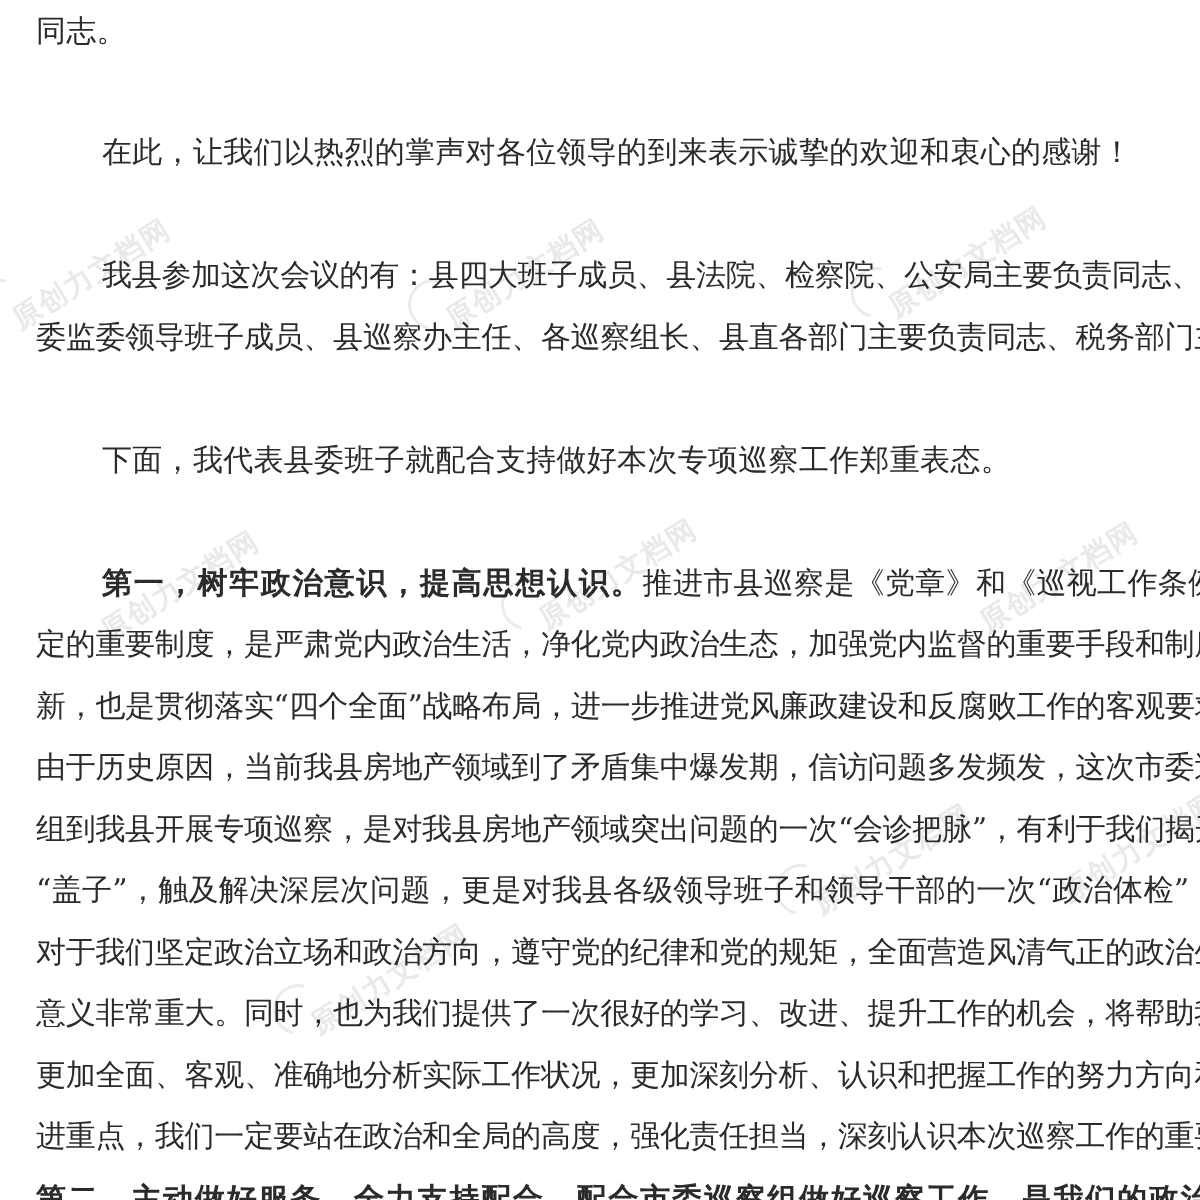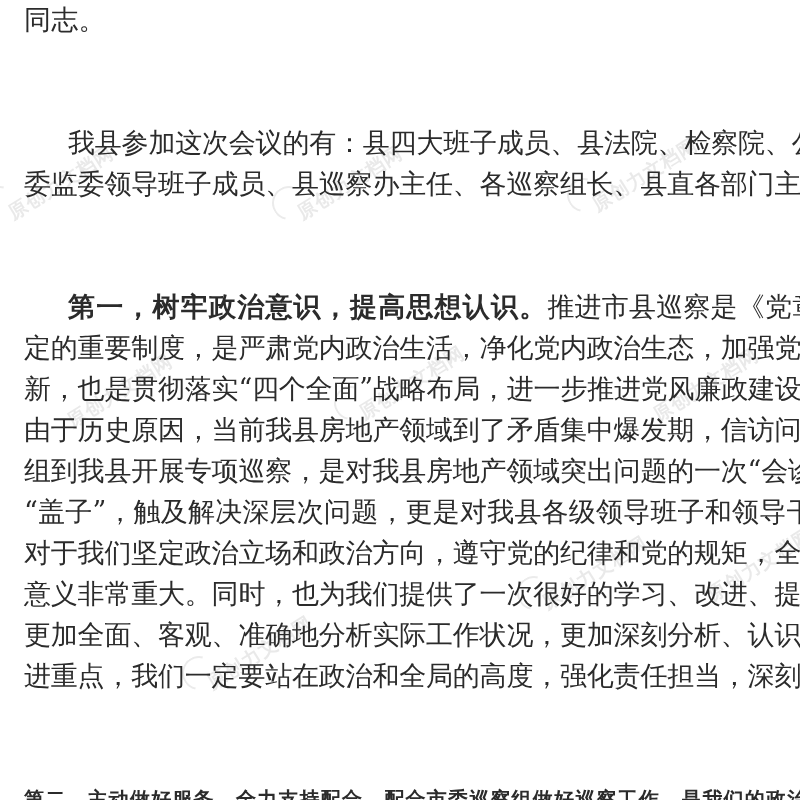--- a/index.html
+++ b/index.html
@@ -55,21 +55,21 @@
   #doc {
     position: relative;
     z-index: 2;
     padding: 0 24px;
     box-sizing: border-box;
   }
 
   .line {
     height: 41px;
     line-height: 41px;
-    font-size: 27px;
+    font-size: 20px;
     color: #2b2b2b;
     white-space: nowrap;
     letter-spacing: .2px;
     font-family: "DejaVu Serif", "Liberation Serif", serif;
   }
   .line.first      { height: 40px; line-height: 40px; }
   .line.indent     { padding-left: 44px; }
   .line.tight      { letter-spacing: -.2px; }
 
   .bold { font-weight: 700; letter-spacing: 1.2px; }
@@ -121,28 +121,30 @@
 
     <div class="wm" style="left:700px; top:552px;">原创力文档网</div>
   </div>
 
   <div id="doc">
 
     <div class="line first">同志。</div>
 
     <div class="blank"></div>
 
+    <div class="line indent">在此，让我们以热烈的掌声对各位领导的到来表示诚挚的欢迎和衷心的感谢！</div>
 
     <div class="blank"></div>
 
     <div class="line indent tight">我县参加这次会议的有：县四大班子成员、县法院、检察院、公安局主要负责同志、县纪</div>
     <div class="line tight">委监委领导班子成员、县巡察办主任、各巡察组长、县直各部门主要负责同志、税务部门主要</div>
 
     <div class="blank"></div>
 
+    <div class="line indent">下面，我代表县委班子就配合支持做好本次专项巡察工作郑重表态。</div>
 
     <div class="blank"></div>
 
     <div class="line indent"><span class="bold">第一，树牢政治意识，提高思想认识。</span><span>推进市县巡察是《党章》和《巡视工作条例》规</span></div>
 
     <div class="line tight">定的重要制度，是严肃党内政治生活，净化党内政治生态，加强党内监督的重要手段和制度创</div>
     <div class="line tight">新，也是贯彻落实“四个全面”战略布局，进一步推进党风廉政建设和反腐败工作的客观要求。</div>
     <div class="line tight">由于历史原因，当前我县房地产领域到了矛盾集中爆发期，信访问题多发频发，这次市委巡察</div>
     <div class="line tight">组到我县开展专项巡察，是对我县房地产领域突出问题的一次“会诊把脉”，有利于我们揭开</div>
     <div class="line">“盖子”，触及解决深层次问题，更是对我县各级领导班子和领导干部的一次“政治体检”，</div>

